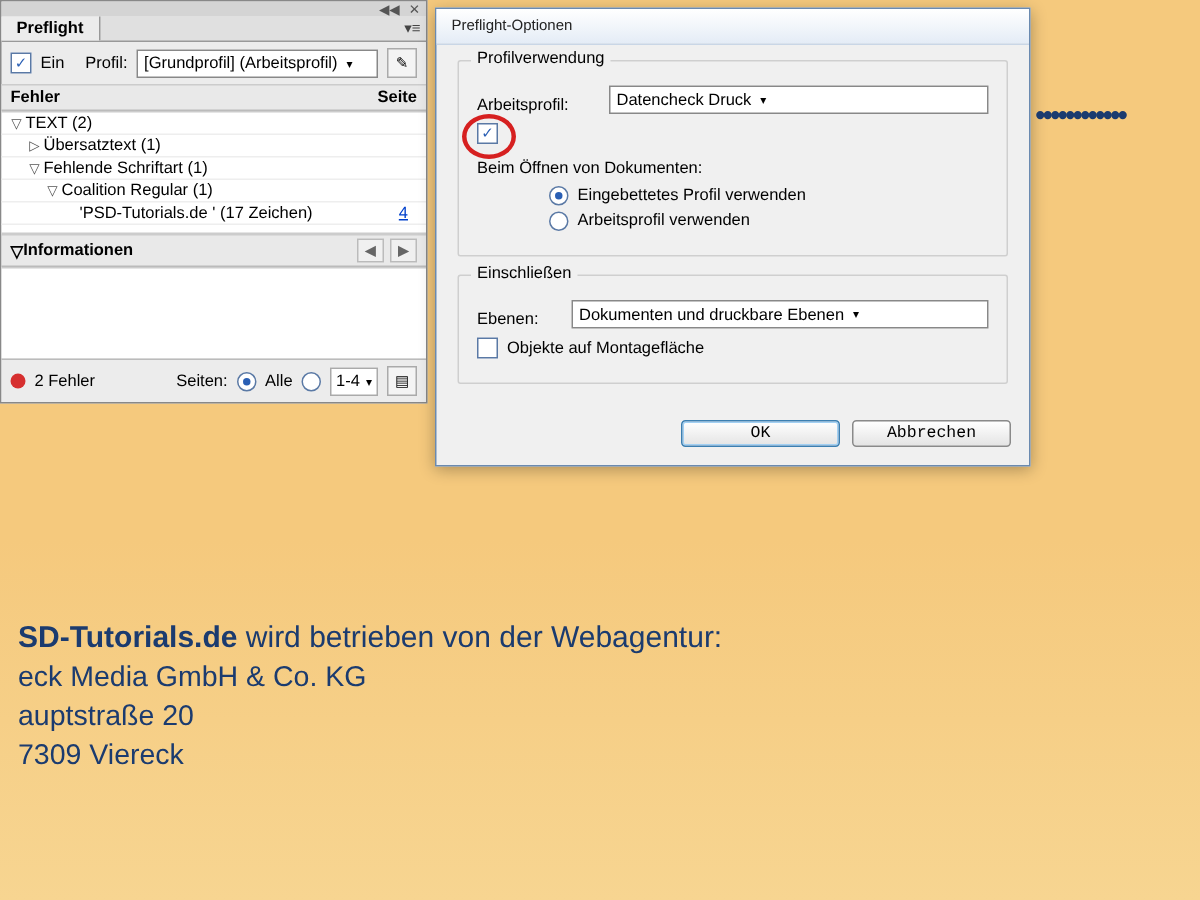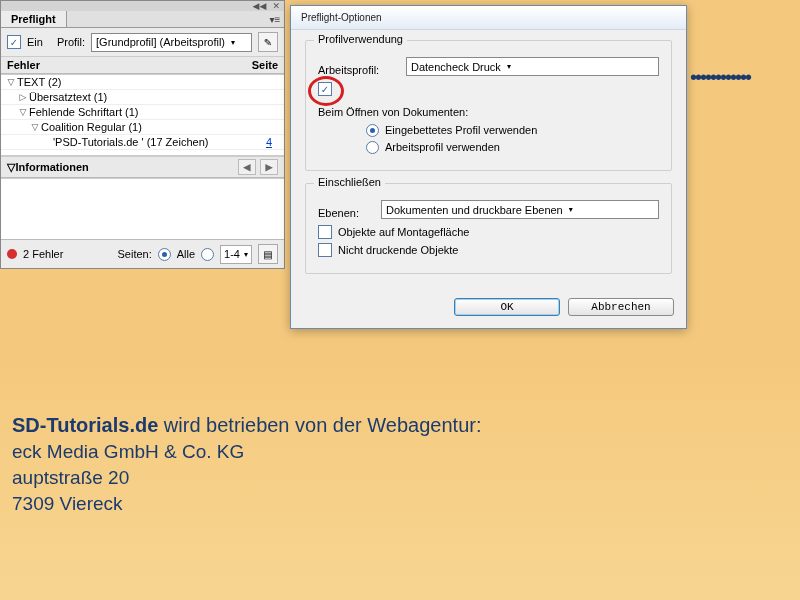--- a/index.html
+++ b/index.html
@@ -366,24 +366,20 @@
         <label style="min-width:55px;">Ebenen:</label>
         <span class="dropdown">
           <span>Dokumenten und druckbare Ebenen</span>
           <span class="arrow">▾</span>
         </span>
       </div>
       <div class="cb-row">
         <span class="checkbox"></span>
         <span>Objekte auf Montagefläche</span>
       </div>
-      <div class="cb-row">
-        <span class="checkbox"></span>
-        <span>Nicht druckende Objekte</span>
-      </div>
     </div>
 
   </div>
   <div class="dialog-buttons">
     <div class="win-btn default">OK</div>
     <div class="win-btn">Abbrechen</div>
   </div>
 </div>
 
 <div class="dots">••••••••••••</div>

